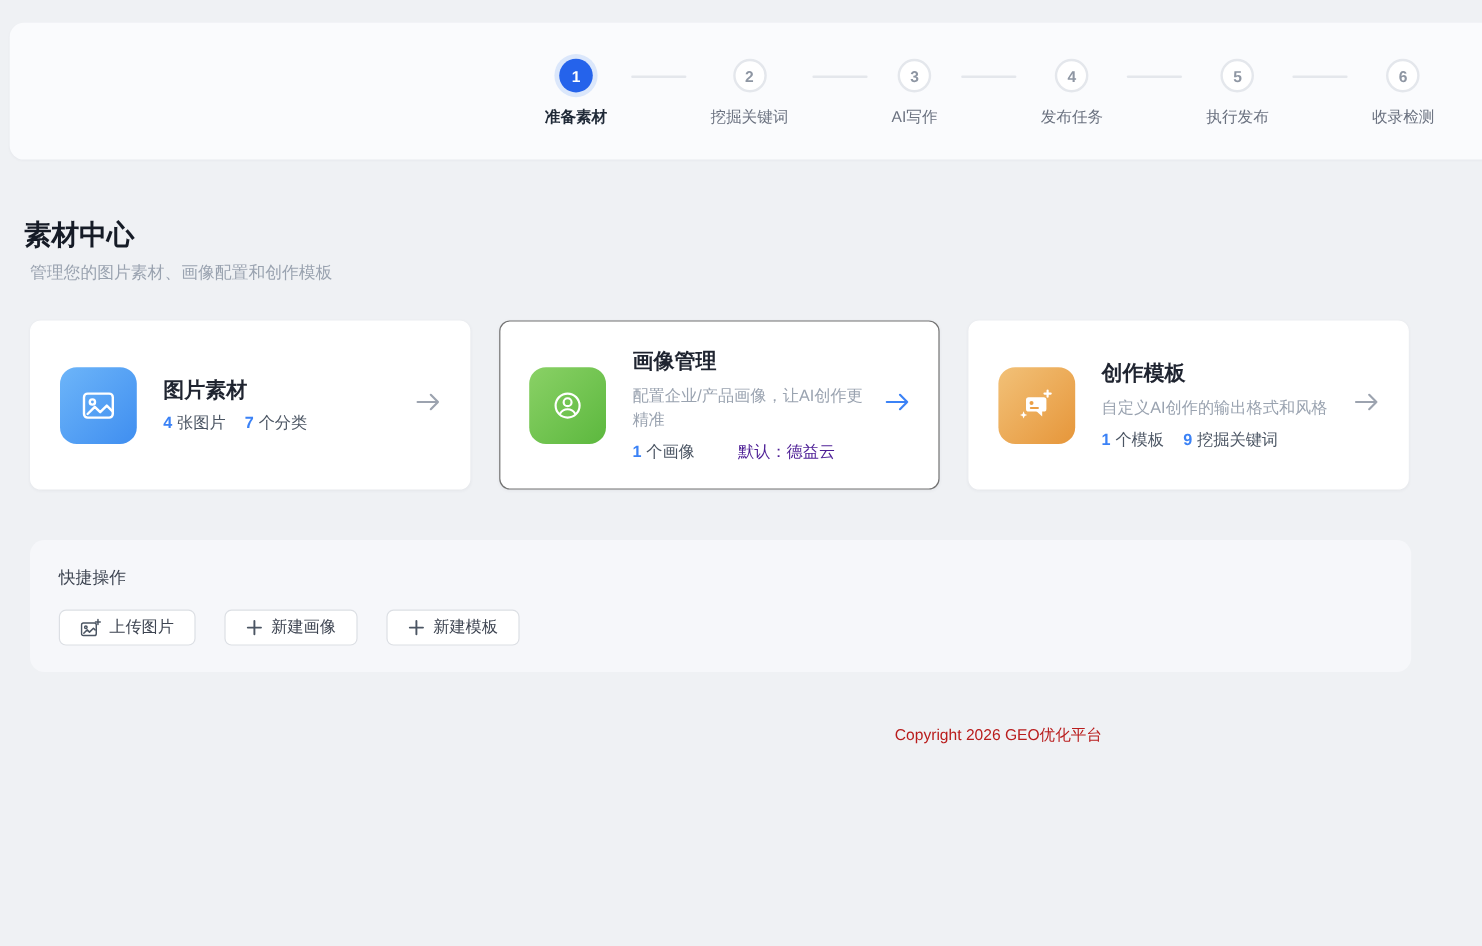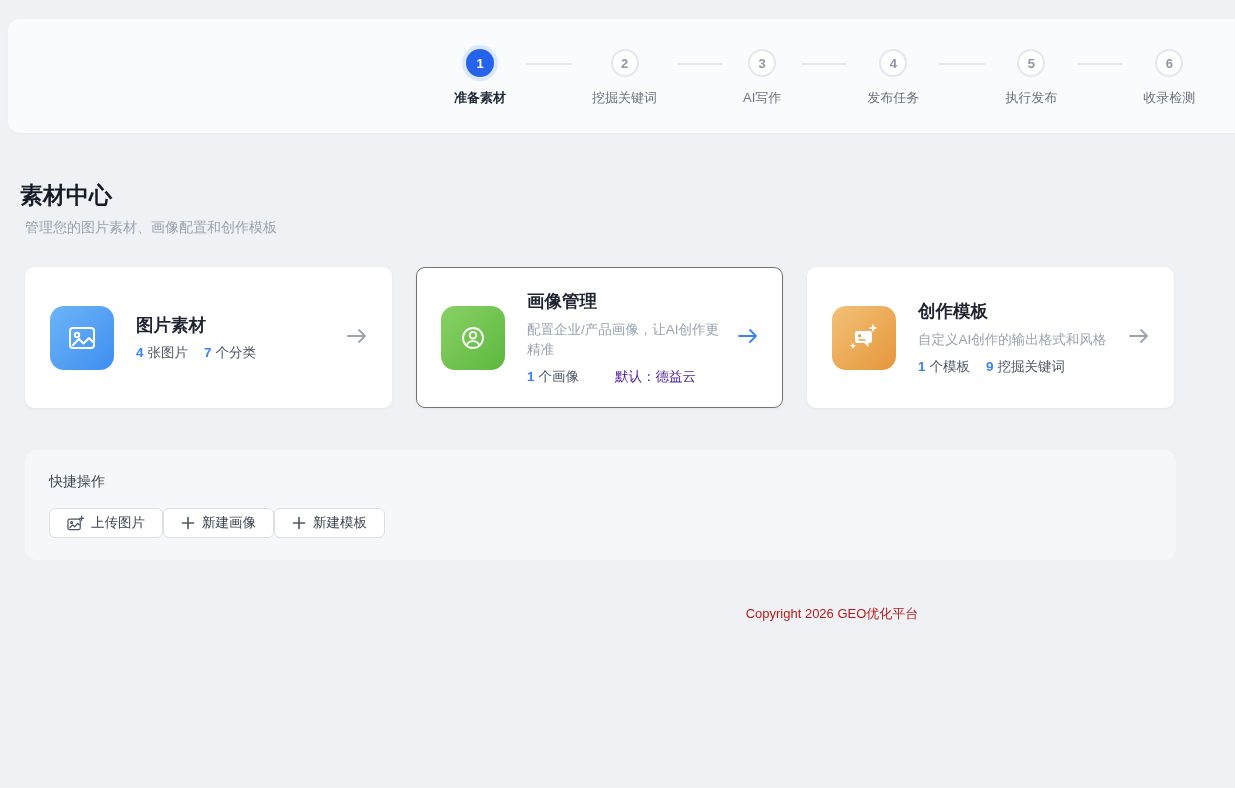--- a/index.html
+++ b/index.html
@@ -61,21 +61,21 @@
   .stat b { color:#3b82f6; font-weight:700; margin-right:4px; }
   .default-note { color:#4c1d95; white-space:nowrap;margin-left:20px; }
   .card-arrow { flex:none; margin-left:6px; }
 
   
   .quick-panel {
     position:absolute; left:25px; top:450px; width:1151px; height:110px;
     background:#f6f7fa; border-radius:12px; padding:23px 24px;
   }
   .quick-title { font-size:14px; color:#3d4451; margin-bottom:17px; }
-  .quick-buttons { display:flex; }
+  .quick-buttons { display:flex; gap:24px; }
   .qbtn {
     display:inline-flex; align-items:center; gap:7px;
     height:30px; padding:0 17px;
     background:#ffffff; border:1px solid #dcdfe4; border-radius:6px;
     font-size:13.5px; color:#3d4451; cursor:pointer;
     font-family:inherit;
   }
 
   
   .footer { position:absolute; left:0; top:604px; width:1664px; text-align:center; }

